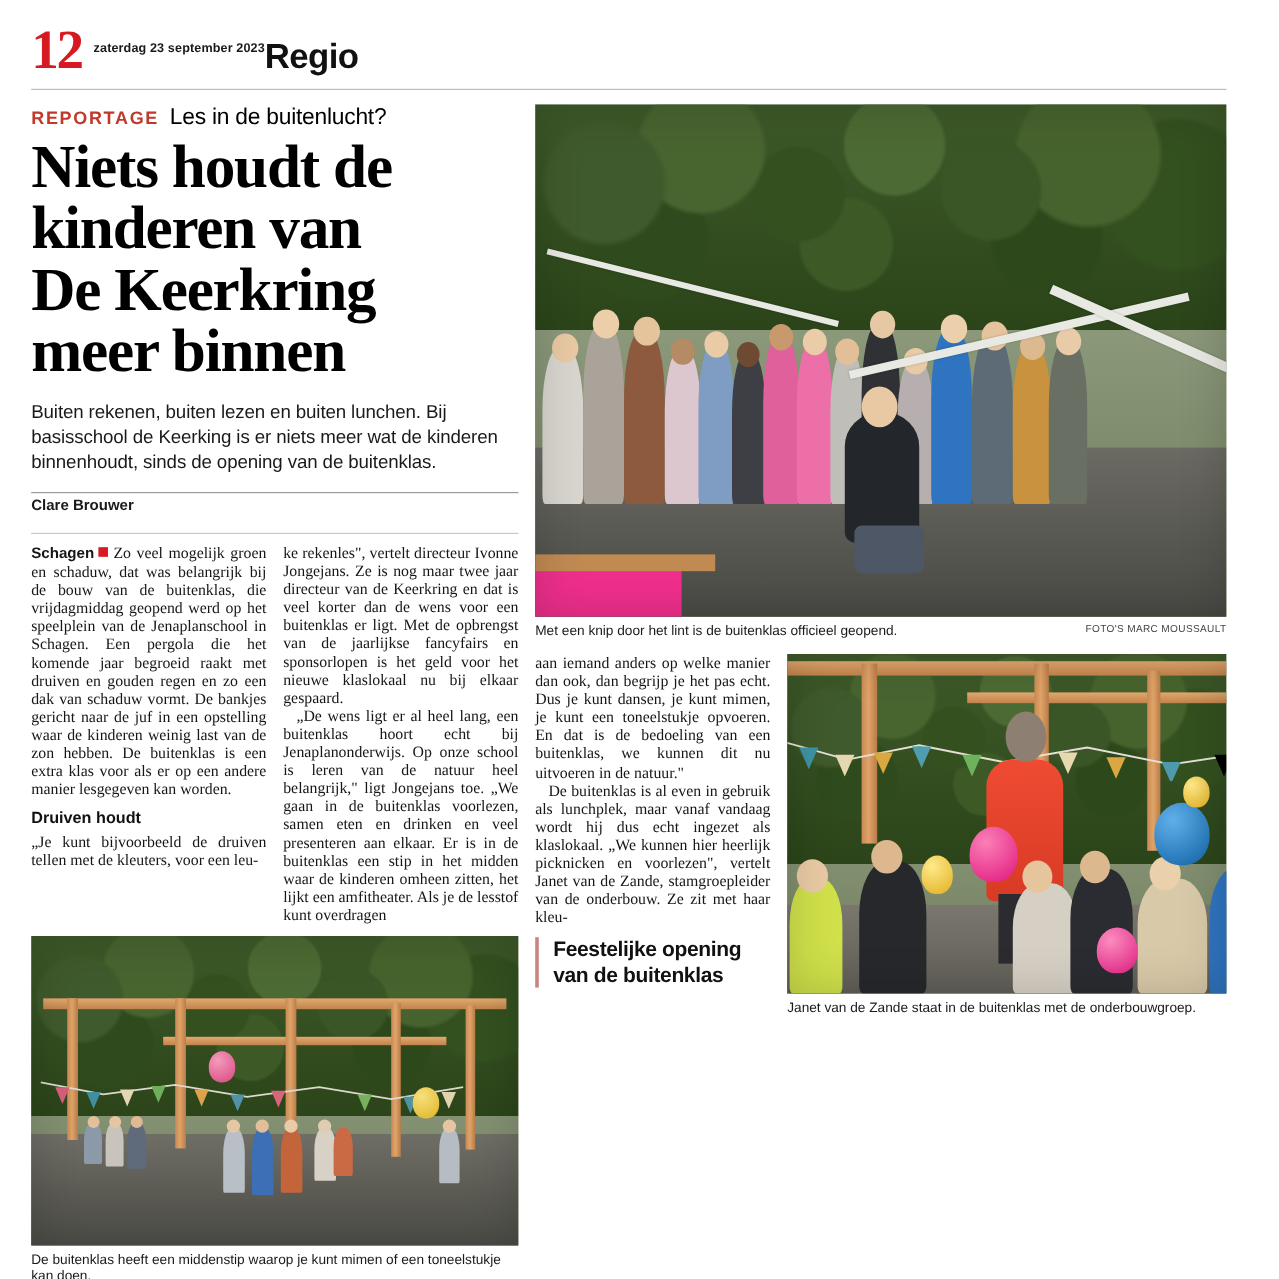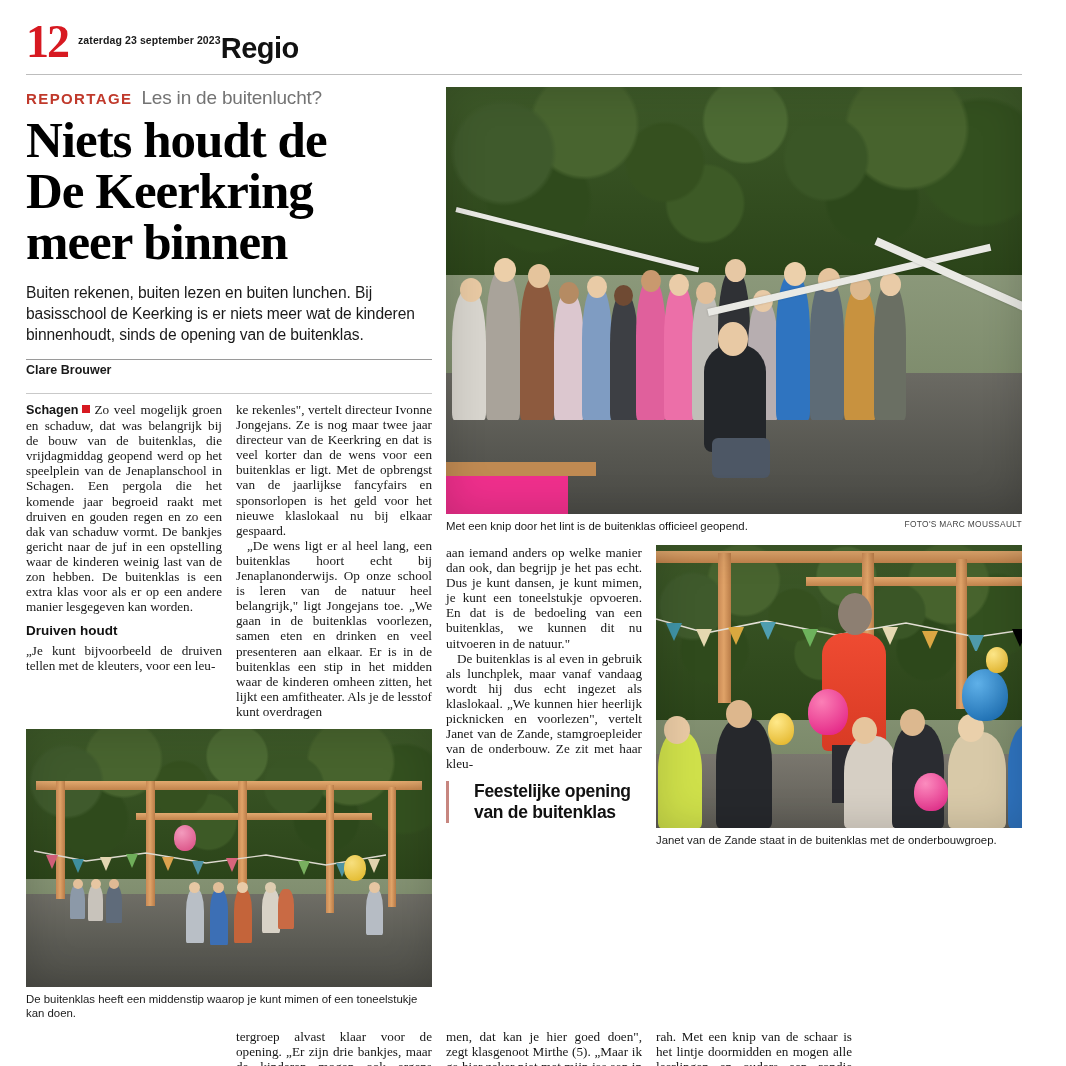--- a/index.html
+++ b/index.html
@@ -27,21 +27,21 @@
   
   .grid{display:flex;gap:0;margin-top:12px;}
   .leftcol{width:406px;flex:0 0 406px;}
   .rightcol{flex:1;padding-left:14px;}
 
   
   .kicker{display:flex;align-items:baseline;gap:9px;margin-bottom:2px;}
   .kicker-tag{
     color:#c0392b;font-weight:bold;font-size:15px;letter-spacing:1.4px;
   }
-  .kicker-text{font-size:19px;color:#737373;letter-spacing:-.2px;}
+  .kicker-text{font-size:19px;color:#000000;letter-spacing:-.2px;}
 
   .headline{
     font-family:"Liberation Serif", serif;
     font-weight:bold;
     font-size:51px;
     line-height:51px;
     letter-spacing:-1px;
     margin:6px 0 14px 0;
     color:#000000;
   }
@@ -69,21 +69,21 @@
   }
   p.body + p.body{text-indent:11px;}
   .dateline{font-family:"Liberation Sans",sans-serif;font-weight:bold;font-size:12.6px;}
   .sq{display:inline-block;width:8px;height:8px;background:#d71921;margin:0 5px 0 3px;vertical-align:1px;}
   h3.sub{
     font-family:"Liberation Sans",sans-serif;
     font-size:13.5px;font-weight:bold;margin:9px 0 5px 0;color:#111;
   }
 
   
-  .pullbox{display:flex;gap:25px;margin:10px 0 9px 0;}
+  .pullbox{display:flex;gap:12px;margin:10px 0 9px 0;}
   .pullbar{width:3px;background:#c7867f;flex:0 0 3px;}
   .pulltext{
     font-family:"Liberation Sans",sans-serif;
     font-size:17.5px;line-height:21px;font-weight:bold;color:#111;letter-spacing:-.3px;
   }
 
   
   .photo{position:relative;overflow:hidden;background:#7d8a6a;}
   .caption{
     font-size:11.4px;line-height:14px;color:#1a1a1a;margin-top:5px;
@@ -141,20 +141,21 @@
 
     <div class="leftcol">
 
       <div class="kicker">
         <span class="kicker-tag">REPORTAGE</span>
         <span class="kicker-text">Les in de buitenlucht?</span>
       </div>
 
       <div class="headline">
         <div>Niets houdt de</div>
+        <div>kinderen van</div>
         <div>De Keerkring</div>
         <div>meer binnen</div>
       </div>
 
       <div class="standfirst">Buiten rekenen, buiten lezen en buiten lunchen. Bij basisschool de Keerking is er niets meer wat de kinderen binnenhoudt, sinds de opening van de buitenklas.</div>
 
       <div class="byline-rule"></div>
       <div class="byline">Clare Brouwer</div>
       <div class="byline-rule2"></div>
 

